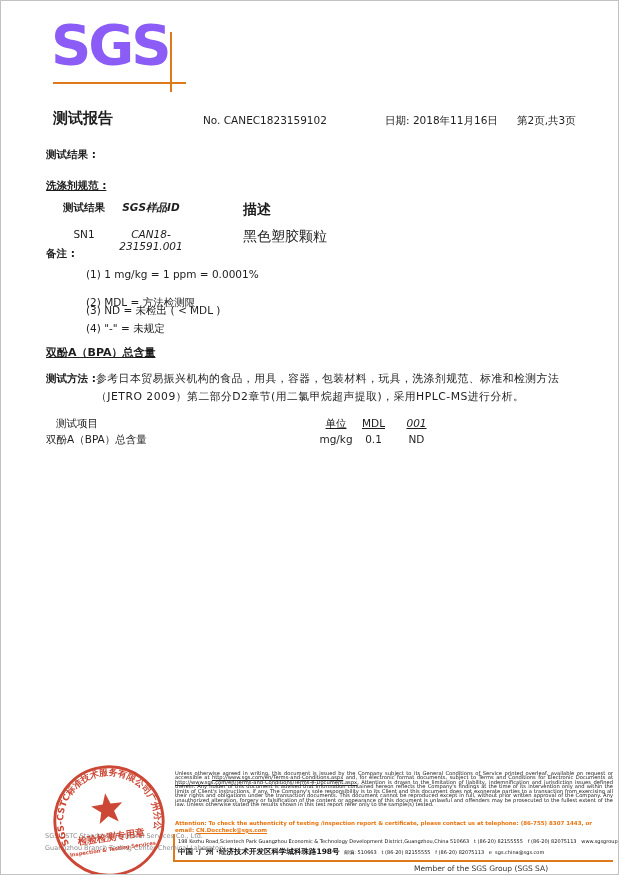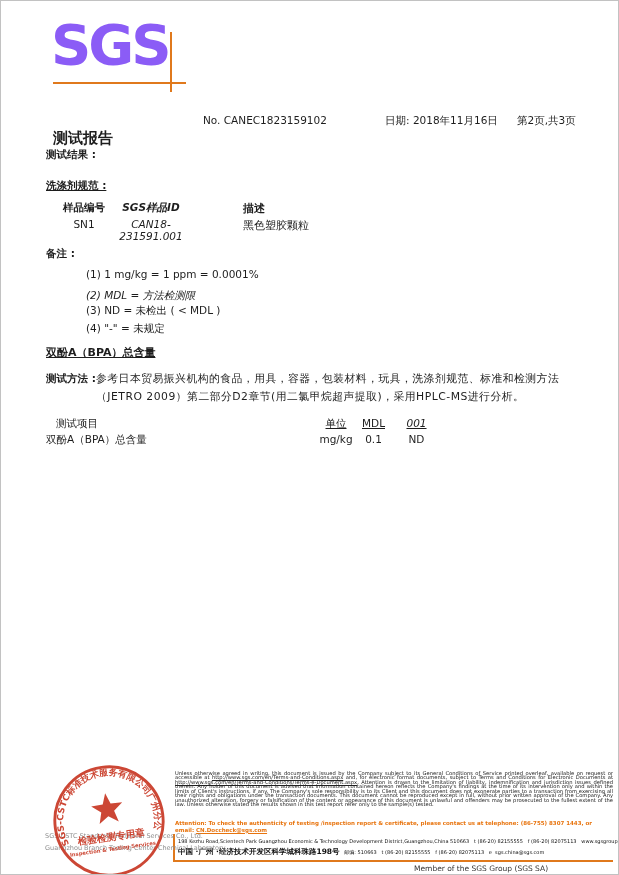--- a/index.html
+++ b/index.html
@@ -7,34 +7,34 @@
     position:relative;width:619px;height:875px;background:#fff;
     border:1px solid #c2c2c2;box-sizing:border-box;overflow:hidden;
     font-family:"DejaVu Sans","Liberation Sans",sans-serif;color:#1d1d1d;
   }
   .abs{position:absolute;}
   
   .logo-text{left:50px;top:16px;font-size:56px;font-weight:700;color:#8b5cf6;letter-spacing:-3px;line-height:1;}
   .logo-hline{left:52px;top:81px;width:133px;height:2px;background:#e0791c;}
   .logo-vline{left:169px;top:31px;width:2px;height:60px;background:#e0791c;}
   
-  .report-title{left:52px;top:108px;font-size:15px;font-weight:700;margin-top:20px;}
+  .report-title{left:52px;top:108px;font-size:15px;font-weight:700;}
   .report-no{left:202px;top:113px;font-size:10.5px;}
   .report-date{left:384px;top:113px;font-size:10.5px;}
   .report-pages{left:516px;top:113px;font-size:10.5px;}
   .label-bold{font-size:10.5px;font-weight:700;}
   .underlined{text-decoration:underline;}
   .results-label{left:45px;top:147px;}
   .sample-desc{left:45px;top:178px;}
   
   .st-c1{left:45px;width:76px;text-align:center;font-size:10.5px;}
   .st-c2{left:100px;width:100px;text-align:center;font-size:10.5px;font-style:italic;}
-  .st-c3{left:242px;font-size:11px;}
+  .st-c3{left:242px;font-size:14px;}
   .st-head{top:200px;font-weight:700;}
-  .st-row{top:217px;}
+  .st-row{top:227px;}
   .notes-label{left:45px;top:246px;text-align:center;}
   .note-item{left:85px;font-size:10.5px;}
   .bpa-heading{left:45px;top:344px;font-size:11px;font-weight:700;text-decoration:underline;}
   .method-label{left:45px;top:371px;font-size:10.5px;font-weight:bold;}
   .method-text{left:95px;top:369px;width:500px;font-size:10.8px;line-height:17.5px;letter-spacing:0.5px;}
   
   .rt-item-h{left:55px;top:416px;font-size:10.5px;}
   .rt-unit{left:310px;width:50px;text-align:center;font-size:10.5px;}
   .rt-mdl{left:350px;width:45px;text-align:center;font-size:10.5px;}
   .rt-001{left:393px;width:45px;text-align:center;font-size:10.5px;}
@@ -67,30 +67,30 @@
   <div class="abs logo-vline"></div>
 
   <div class="abs report-title">测试报告</div>
   <div class="abs report-no">No. CANEC1823159102</div>
   <div class="abs report-date">日期: 2018年11月16日</div>
   <div class="abs report-pages">第2页,共3页</div>
 
   <div class="abs label-bold results-label">测试结果 :</div>
   <div class="abs label-bold underlined sample-desc">洗涤剂规范 :</div>
 
-  <div class="abs st-c1 st-head">样品编号</div>
+  <div class="abs st-c1 st-head">测试结果</div>
   <div class="abs st-c2 st-head">SGS样品ID</div>
   <div class="abs st-c3 st-head">描述</div>
   <div class="abs st-c1 st-row">SN1</div>
   <div class="abs st-c2 st-row">CAN18-231591.001</div>
   <div class="abs st-c3 st-row">黑色塑胶颗粒</div>
 
   <div class="abs label-bold notes-label">备注 :</div>
   <div class="abs note-item" style="top:267px;">(1) 1 mg/kg = 1 ppm = 0.0001%</div>
-  <div class="abs note-item" style="top:288px;font-style:italic;">(2) MDL = 方法检测限</div>
+  <div class="abs note-item" style="top:295px;">(2) MDL = 方法检测限</div>
   <div class="abs note-item" style="top:303px;">(3) ND = 未检出 ( &lt; MDL )</div>
   <div class="abs note-item" style="top:321px;">(4) "-" = 未规定</div>
 
   <div class="abs bpa-heading">双酚A（BPA）总含量</div>
   <div class="abs method-label">测试方法 :</div>
   <div class="abs method-text">参考日本贸易振兴机构的食品，用具，容器，包装材料，玩具，洗涤剂规范、标准和检测方法（JETRO 2009）第二部分D2章节(用二氯甲烷超声提取)，采用HPLC-MS进行分析。</div>
 
   <div class="abs rt-item-h">测试项目</div>
   <div class="abs rt-unit rt-head">单位</div>
   <div class="abs rt-mdl rt-head">MDL</div>

